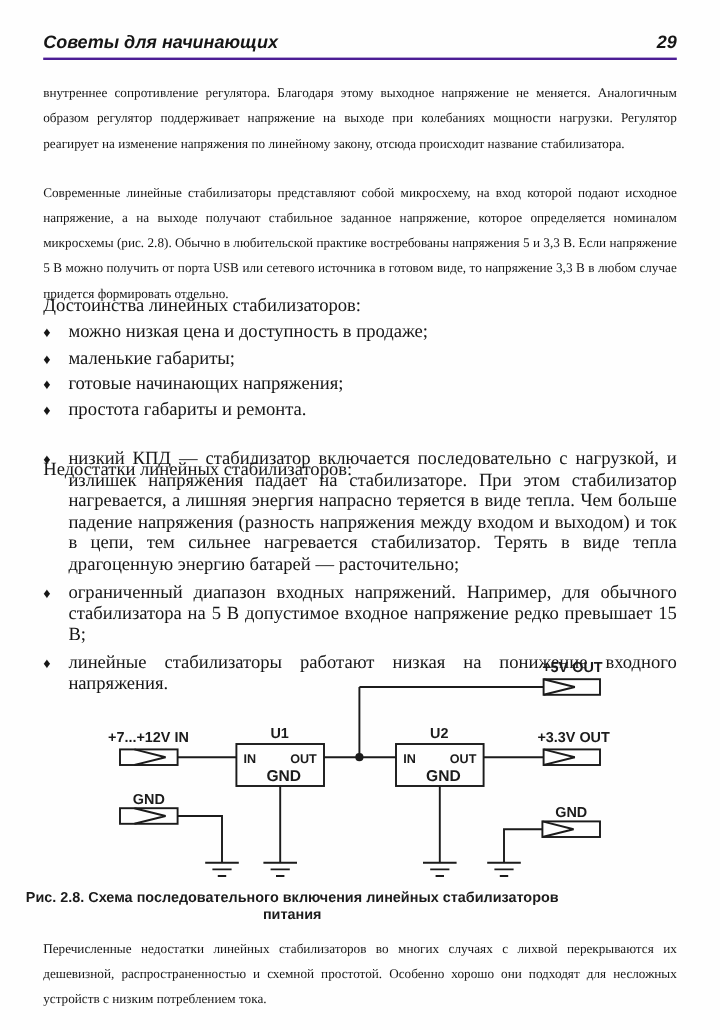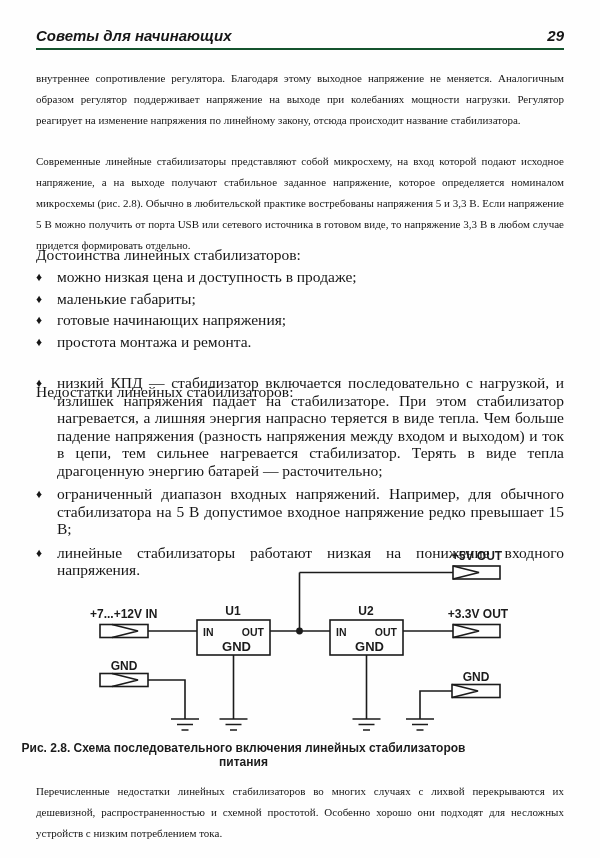--- a/index.html
+++ b/index.html
@@ -9,21 +9,21 @@
     background:#fefefe;
     color:#161616;
     font-family:"Liberation Serif", serif;
     overflow:hidden;
   }
   .abs{position:absolute;left:36px;width:528px;}
   
   .running-head{
     top:27px;
     display:flex;justify-content:space-between;align-items:flex-end;
-    border-bottom:2px solid #14532d;
+    border-bottom:2px solid #4c1d95;
     padding-bottom:4px;
     font-family:"Liberation Sans", sans-serif;
     font-style:italic;font-weight:700;font-size:15px;
   }
   
   .para{
     font-size:11px;line-height:21px;
     text-align:justify;
   }
   .p1{top:57px;}
@@ -85,21 +85,21 @@
     <div class="li">
       <span class="marker">♦</span>
       <span class="li-text">маленькие габариты;</span>
     </div>
     <div class="li">
       <span class="marker">♦</span>
       <span class="li-text">готовые начинающих напряжения;</span>
     </div>
     <div class="li">
       <span class="marker">♦</span>
-      <span class="li-text">простота монтажа и ремонта.</span>
+      <span class="li-text">простота габариты и ремонта.</span>
     </div>
   </div>
 
   <div class="abs list-heading dis-heading">Недостатки линейных стабилизаторов:</div>
 
   <div class="abs dis-list">
     <div class="li">
       <span class="marker">♦</span>
       <span class="li-text">низкий КПД — стабилизатор включается последовательно с нагрузкой, и излишек напряжения падает на стабилизаторе. При этом стабилизатор нагревается, а лишняя энергия напрасно теряется в виде тепла. Чем больше падение напряжения (разность напряжения между входом и выходом) и ток в цепи, тем сильнее нагревается стабилизатор. Терять в виде тепла драгоценную энергию батарей — расточительно;</span>
     </div>

